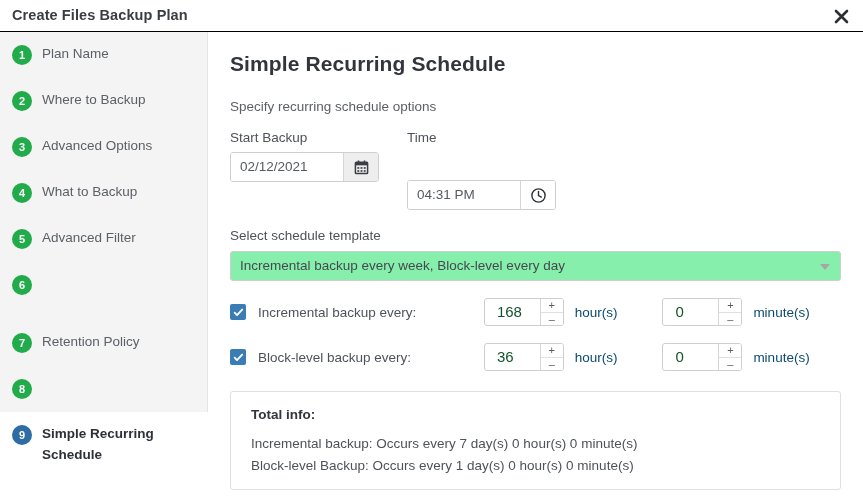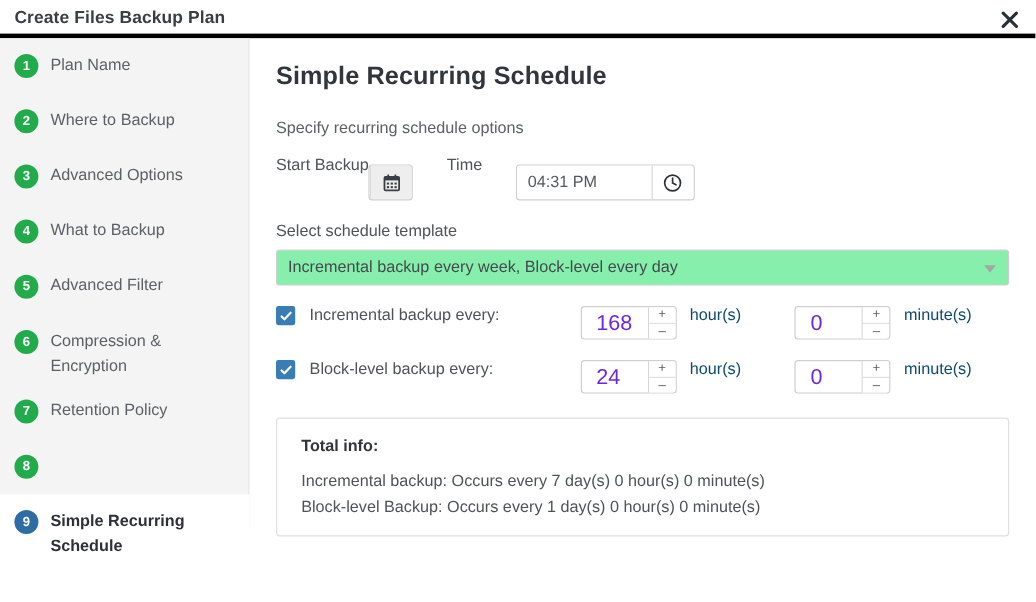--- a/index.html
+++ b/index.html
@@ -19,21 +19,21 @@
     width: 863px;
     height: 502px;
     background: #ffffff;
     box-sizing: border-box;
   }
 
   
   .titlebar {
     position: relative;
     height: 32px;
-    border-bottom: 4px solid #000000;
+    border-bottom: 1px solid #000000;
     background: #ffffff;
     box-sizing: border-box;
   }
   .titlebar-title {
     position: absolute;
     left: 12px;
     top: 7px;
     font-size: 14.5px;
     font-weight: bold;
     color: #3a3d42;
@@ -156,21 +156,21 @@
 
   .field-label {
     font-size: 13.5px;
     color: #4e5259;
   }
 
   .row-datetime {
     display: flex;
     margin-top: 16px;
   }
-  .dt-group { display: flex; flex-direction: row; }
+  .dt-group { display: flex; flex-direction: column; }
   .dt-group.time { margin-left: 28px; gap: 28px; }
   .dt-control {
     display: flex;
     margin-top: 7px;
     border: 1px solid #cfcfcf;
     border-radius: 3px;
     background: #ffffff;
     height: 30px;
     box-sizing: border-box;
     overflow: hidden;
@@ -225,20 +225,21 @@
     width: 0;
     height: 0;
     border-left: 5px solid transparent;
     border-right: 5px solid transparent;
     border-top: 6px solid #a6a6a6;
   }
 
   
   .cb-row {
     display: flex;
+    align-items: center;
     margin-top: 17px;
     height: 28px;
   }
   .checkbox {
     flex: 0 0 auto;
     width: 16px;
     height: 16px;
     border-radius: 2px;
     background: #3a7cb4;
     display: flex;
@@ -258,22 +259,22 @@
     width: 82px;
     height: 28px;
     border: 1px solid #cfcfcf;
     border-radius: 3px;
     background: #ffffff;
     box-sizing: border-box;
     overflow: hidden;
   }
   .spinner-val {
     flex: 1 1 auto;
-    font-size: 18px;
-    color: #6d28d9;
+    font-size: 15px;
+    color: #14532d;
     line-height: 26px;
     padding-left: 12px;
     white-space: nowrap;
   }
   .spinner-btns {
     flex: 0 0 auto;
     width: 22px;
     border-left: 1px solid #d6d6d6;
     display: flex;
     flex-direction: column;
@@ -352,21 +353,20 @@
         <li class="sidebar-item">
           <span class="badge">4</span>
           <span class="label">What to Backup</span>
         </li>
         <li class="sidebar-item">
           <span class="badge">5</span>
           <span class="label">Advanced Filter</span>
         </li>
         <li class="sidebar-item two-line">
           <span class="badge">6</span>
-          <span class="label">Compression &amp; Encryption</span>
         </li>
         <li class="sidebar-item">
           <span class="badge">7</span>
           <span class="label">Retention Policy</span>
         </li>
         <li class="sidebar-item">
           <span class="badge">8</span>
         </li>
         <li class="sidebar-item two-line active">
           <span class="badge">9</span>
@@ -377,20 +377,21 @@
 
     <div class="main">
 
       <div class="page-title">Simple Recurring Schedule</div>
       <div class="page-subtitle">Specify recurring schedule options</div>
 
       <div class="row-datetime">
         <div class="dt-group">
           <div class="field-label">Start Backup</div>
           <div class="dt-control">
+            <div class="dt-input">02/12/2021</div>
             <div class="dt-btn shaded">
               <svg width="15" height="15" viewBox="0 0 16 16" aria-hidden="true">
                 <rect x="1.5" y="2.5" width="13" height="12" rx="1" fill="none" stroke="#3b3f45" stroke-width="1.6"></rect>
                 <rect x="1.5" y="2.5" width="13" height="3.2" fill="#3b3f45"></rect>
                 <rect x="4" y="0.5" width="1.6" height="3" fill="#3b3f45"></rect>
                 <rect x="10.4" y="0.5" width="1.6" height="3" fill="#3b3f45"></rect>
                 <rect x="3.6" y="7.6" width="2" height="1.8" fill="#3b3f45"></rect>
                 <rect x="7" y="7.6" width="2" height="1.8" fill="#3b3f45"></rect>
                 <rect x="10.4" y="7.6" width="2" height="1.8" fill="#3b3f45"></rect>
                 <rect x="3.6" y="10.8" width="2" height="1.8" fill="#3b3f45"></rect>
@@ -447,21 +448,21 @@
       </div>
 
       <div class="cb-row">
         <div class="checkbox">
           <svg width="11" height="11" viewBox="0 0 12 12" aria-hidden="true">
             <path d="M1.8 6.2 L4.4 8.8 L10 2.8" fill="none" stroke="#ffffff" stroke-width="2" stroke-linecap="round" stroke-linejoin="round"></path>
           </svg>
         </div>
         <div class="cb-label">Block-level backup every:</div>
         <div class="spinner">
-          <div class="spinner-val">24</div>
+          <div class="spinner-val">36</div>
           <div class="spinner-btns">
             <div class="spin-btn up">+</div>
             <div class="spin-btn down">–</div>
           </div>
         </div>
         <div class="unit">hour(s)</div>
         <div class="spinner">
           <div class="spinner-val">0</div>
           <div class="spinner-btns">
             <div class="spin-btn up">+</div>

